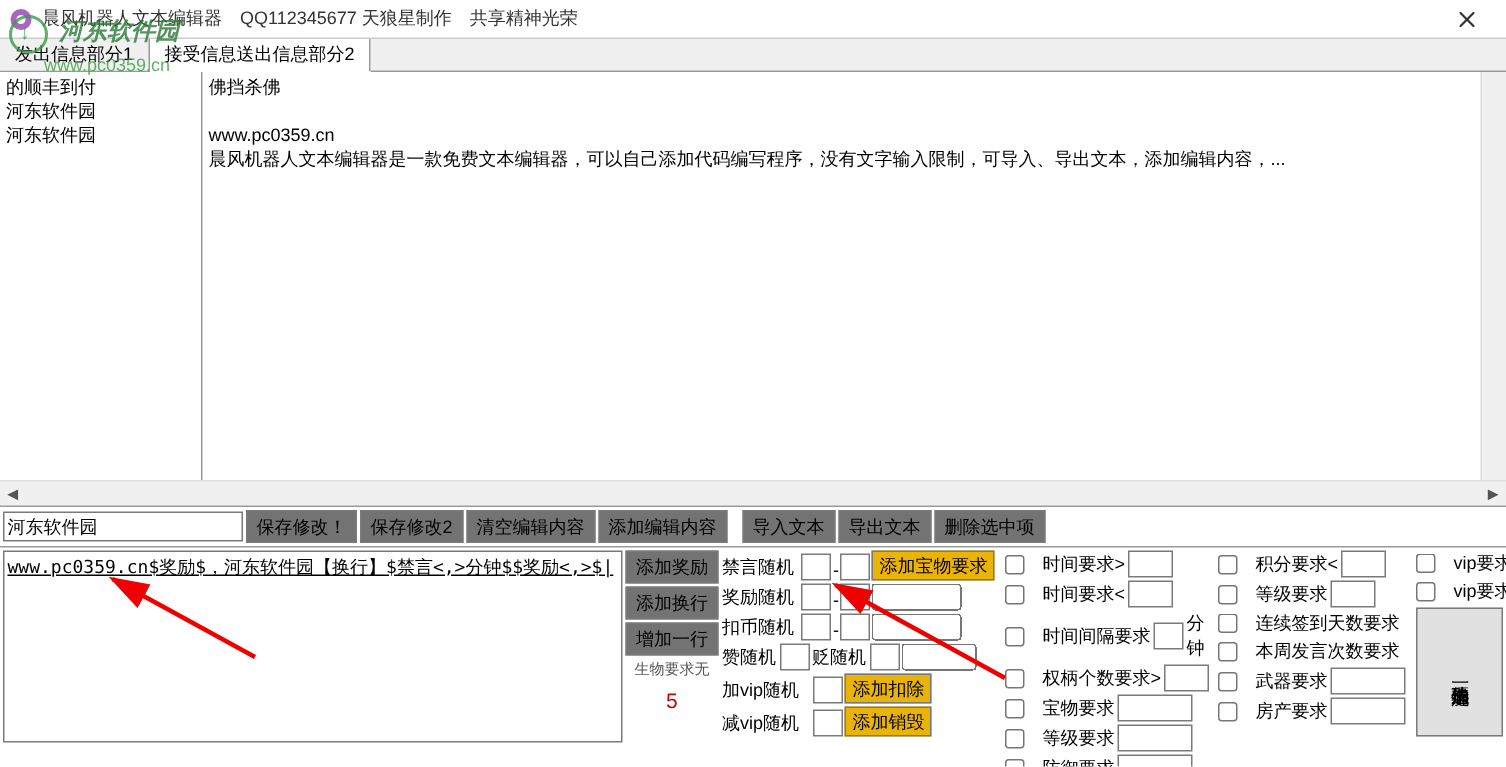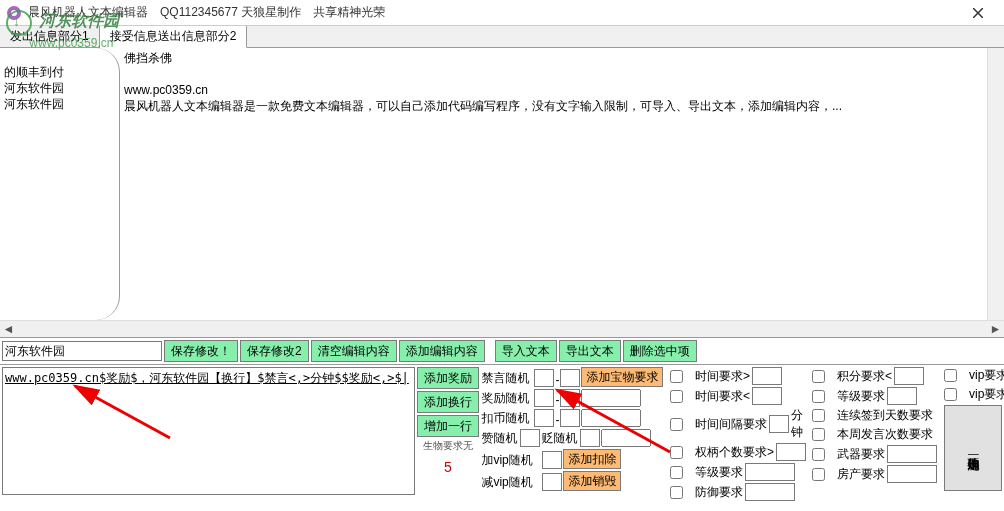--- a/index.html
+++ b/index.html
@@ -8,50 +8,50 @@
     .titlebar { height: 26px; background: #fff; border-bottom: 1px solid #ccc; display: flex; align-items: center; padding: 0 6px; position: relative; }
     .titlebar .icon { width: 16px; height: 16px; margin-right: 6px; display: inline-flex; }
     .titlebar .title { flex: 1; color: #333; }
     .close-btn { width: 40px; height: 26px; display: flex; align-items: center; justify-content: center; cursor: pointer; }
     
     .tabs-row { display: flex; height: 22px; background: #f0f0f0; border-bottom: 1px solid #999; }
     .tab { padding: 2px 10px; border-right: 1px solid #999; background: #f0f0f0; cursor: pointer; }
     .tab.active { background: #fff; border-bottom: 1px solid #fff; margin-bottom: -1px; }
     
     .top-pane { display: flex; height: 272px; }
-    .left-col { width: 120px; border-right: 1px solid #999; padding: 16px 4px; font-family: SimSun, monospace; line-height: 16px; border-radius: 24px; }
+    .left-col { width: 135px; border-right: 1px solid #999; padding: 2px 4px; font-family: SimSun, monospace; line-height: 16px; }
     .right-col { flex: 1; padding: 2px 4px; font-family: SimSun, monospace; line-height: 16px; position: relative; }
     .right-col .scroll-ud { position: absolute; right: 0; top: 0; bottom: 0; width: 17px; background: #f0f0f0; border-left: 1px solid #ddd; }
     .scroll-hb { height: 17px; background: #f0f0f0; border-top: 1px solid #ddd; display: flex; }
     .scroll-hb .track { flex: 1; position: relative; }
     .scroll-hb .arrow { width: 17px; display: flex; align-items: center; justify-content: center; color: #555; }
     
     .mid-row { display: flex; align-items: center; gap: 2px; padding: 2px; border-top: 1px solid #999; border-bottom: 1px solid #999; flex-wrap: nowrap; }
     
     input[type=text].fld { height: 20px; border: 1px solid #7a7a7a; padding: 0 2px; background: #fff; }
-    .btn { height: 22px; padding: 0 6px; border: 1px solid #7a7a7a; background: #86efac; cursor: pointer; white-space: nowrap; display: inline-flex; align-items: center; }
+    .btn { height: 22px; padding: 0 6px; border: 1px solid #7a7a7a; background: #737373; cursor: pointer; white-space: nowrap; display: inline-flex; align-items: center; }
     
     .chk { display: inline-flex; align-items: center; gap: 12px; white-space: nowrap; }
     .chk input { width: 13px; height: 13px; }
     
     .bottom-section { display: flex; padding: 2px; gap: 2px; }
     .left-bottom { width: 420px; }
     .left-bottom textarea { width: 100%; height: 128px; border: 1px solid #7a7a7a; padding: 2px; font-family: SimSun, monospace; font-size: 12px; resize: none; text-decoration: underline; }
     
     .mid-bottom { width: 64px; display: flex; flex-direction: column; gap: 2px; }
     .mid-bottom .btn { width: 100%; justify-content: center; }
     .mid-bottom .num5 { text-align: center; color: #cc0000; font-size: 14px; padding: 4px 0; }
     .smalltxt { font-size: 10px; color: #555; text-align: center; }
     
     .center-bottom { width: 190px; display: flex; flex-direction: column; gap: 2px; }
     .cb-row { display: flex; align-items: flex-end; gap: 1px; }
     .cb-row .lbl { width: 52px; white-space: nowrap; }
     .cb-row .tiny { width: 20px; height: 18px; border: 1px solid #7a7a7a; }
     .cb-row .dash { }
-    .cb-row .rbtn { padding: 0 4px; height: 20px; border: 1px solid #7a7a7a; background: #fdba74; cursor: pointer; }
+    .cb-row .rbtn { padding: 0 4px; height: 20px; border: 1px solid #7a7a7a; background: #eab308; cursor: pointer; }
     
     .right-bottom { flex: 1; display: flex; gap: 2px; }
     .rcol { display: flex; flex-direction: column; gap: 2px; }
     .rcol .chk-row { display: flex; align-items: center; gap: 2px; }
     .rcol .chk-row .lbl2 { white-space: nowrap; }
     .rcol .chk-row input[type=text] { width: 30px; height: 18px; border: 1px solid #7a7a7a; }
     .vbtn { writing-mode: vertical-lr; padding: 6px 2px; border: 1px solid #7a7a7a; background: #e1e1e1; cursor: pointer; height: 86px; display: flex; align-items: center; justify-content: center; }
     
     
     .wm { position: absolute; top: 10px; left: 6px; pointer-events: none; opacity: 0.8; }
@@ -201,20 +201,27 @@
       <div class="chk-row">
           <label class="chk">
             <input type="checkbox" style="">
             <span class="lbl2">权柄个数要求&gt;</span>
           </label>
           <input type="text" style="">
         </div>
       <div class="chk-row">
           <label class="chk">
             <input type="checkbox" style="">
+            <span class="lbl2">宝物要求</span>
+          </label>
+          <input type="text" style="width: 50px;">
+        </div>
+      <div class="chk-row">
+          <label class="chk">
+            <input type="checkbox" style="">
             <span class="lbl2">等级要求</span>
           </label>
           <input type="text" style="width: 50px;">
         </div>
       <div class="chk-row">
           <label class="chk">
             <input type="checkbox" style="">
             <span class="lbl2">防御要求</span>
           </label>
           <input type="text" style="width: 50px;">

